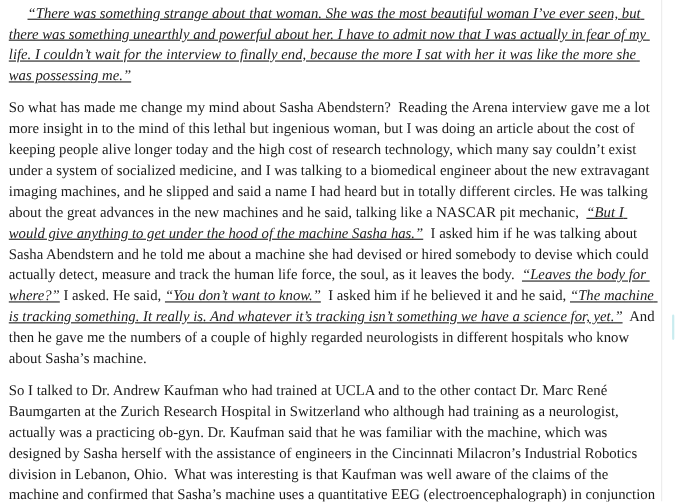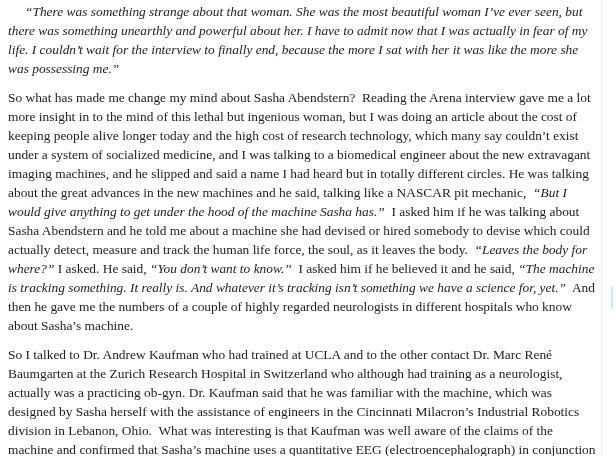--- a/index.html
+++ b/index.html
@@ -26,21 +26,21 @@
   }
   .page p {
     margin: 0 0 10px 0;
     white-space: pre-wrap;
   }
   .page p.quote {
     font-style: italic;
     text-indent: 17px;
   }
   .seg { font-style: normal; }
-  .seg.it { font-style: italic; }
+  .seg.it { font-style: italic; text-decoration: underline; }
   .quote .seg { font-style: italic; }
   .page-edge-line {
     position: absolute;
     left: 601px;
     top: 0;
     width: 1px;
     height: 456px;
   }
   .scroll-indicator {
     position: absolute;

